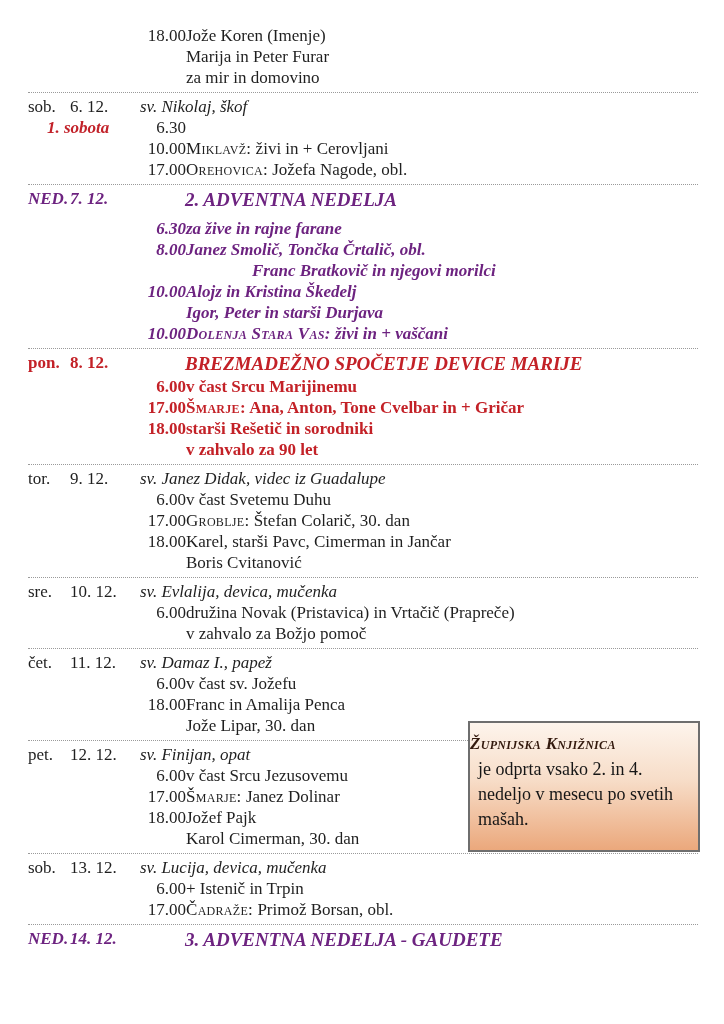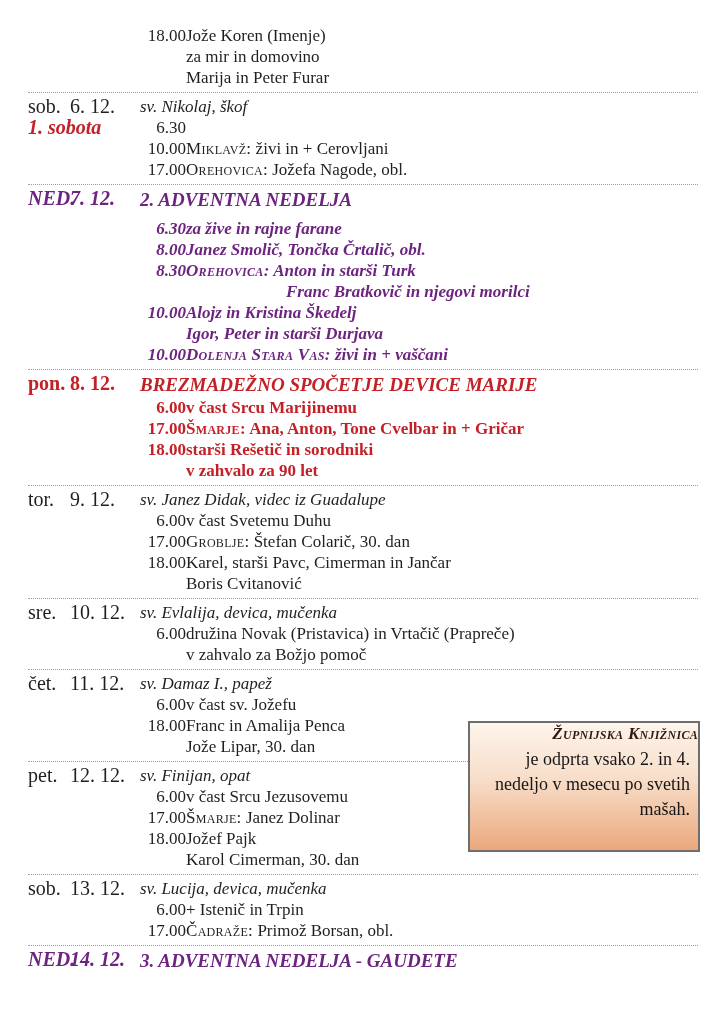--- a/index.html
+++ b/index.html
@@ -5,44 +5,44 @@
   html,body{margin:0;padding:0;background:#ffffff;}
   body{
     width:724px;height:1024px;overflow:hidden;
     font-family:"Liberation Serif", serif;
     color:#1f1f1f;
   }
   .page{position:relative;width:724px;height:1024px;}
   .schedule{position:absolute;top:22px;left:28px;width:670px;}
   .sec{display:flex;padding:3px 0 4px 0;border-top:1px dotted #9a9a9a;}
   .sec.first{border-top:none;}
-  .sec-left{width:112px;flex-shrink:0;font-size:20px;line-height:21px;}
+  .sec-left{width:112px;flex-shrink:0;font-size:17px;line-height:21px;}
   .day{display:inline-block;width:42px;}
-  .note{color:#c2222a;font-weight:bold;font-style:italic;}
+  .note{color:#c2222a;font-weight:bold;font-style:italic;margin-left:19px;}
   .sec-content{flex:1;font-size:17px;line-height:21px;}
   .title{font-style:italic;}
-  .title.solemn{font-weight:bold;font-size:19px;line-height:24px;}
+  .title.solemn{font-weight:bold;font-size:19px;line-height:24px;margin-left:45px;}
   .sec.c-purple .title.solemn{margin-bottom:6px;}
   .line{display:flex;}
   .time{width:46px;text-align:right;flex-shrink:0;}
   .txtwrap{}
-  .ind2 .txtwrap{margin-left:100px;}
+  .ind2 .txtwrap{margin-left:66px;}
   .loc{font-variant:small-caps;letter-spacing:.3px;}
   
   .c-black{color:#1f1f1f;}
   .c-purple{color:#6d2380;font-weight:bold;font-style:italic;}
   .c-red{color:#c32127;font-weight:bold;}
   .c-red .title{font-style:italic;}
   
   .libbox{
     position:absolute;left:468px;top:721px;width:232px;height:131px;
     border:2px solid #6e6e6e;box-sizing:border-box;
     background:linear-gradient(180deg,#fdf4ec 0%,#f8e0cc 40%,#eeb globalization 0%);
     background:linear-gradient(180deg,#fdf4ec 0%,#f7ddc8 45%,#eba87c 100%);
-    text-align:right;padding-top:0;
+    text-align:left;padding-top:10px;
   }
   .libbox-title{
     font-weight:bold;font-style:italic;font-variant:small-caps;
     font-size:17px;line-height:22px;color:#33190d;letter-spacing:.3px;
   }
   .libbox-text{
     font-size:18px;line-height:25px;color:#161616;
     width:212px;margin:2px auto 0 auto;
   }
 </style>
@@ -54,25 +54,25 @@
   <div class="schedule" id="schedule">
       <div class="sec c-black first">
         <div class="sec-left"></div>
         <div class="sec-content">
           <div class="line">
             <span class="time">18.00</span>
             <span class="txtwrap"><span class="txt">Jože Koren (Imenje)</span></span>
           </div>
           <div class="line">
             <span class="time">&nbsp;</span>
+            <span class="txtwrap"><span class="txt">Marija in Peter Furar</span></span>
+          </div>
+          <div class="line">
+            <span class="time">&nbsp;</span>
             <span class="txtwrap"><span class="txt">za mir in domovino</span></span>
-          </div>
-          <div class="line">
-            <span class="time">&nbsp;</span>
-            <span class="txtwrap"><span class="txt">Marija in Peter Furar</span></span>
           </div>
         </div>
       </div>
       <div class="sec c-black">
         <div class="sec-left">
           <div class="day-row"><span class="day">sob.</span><span class="date">6. 12.</span></div>
           <div class="note">1. sobota</div>
         </div>
         <div class="sec-content">
           <div class="title feast">sv. Nikolaj, škof</div>
@@ -95,24 +95,20 @@
         </div>
         <div class="sec-content">
           <div class="title solemn">2. ADVENTNA NEDELJA</div>
           <div class="line">
             <span class="time">6.30</span>
             <span class="txtwrap"><span class="txt">za žive in rajne farane</span></span>
           </div>
           <div class="line">
             <span class="time">8.00</span>
             <span class="txtwrap"><span class="txt">Janez Smolič, Tončka Črtalič, obl.</span></span>
-          </div>
-          <div class="line">
-            <span class="time">8.30</span>
-            <span class="txtwrap"><span class="loc">Orehovica:</span> <span class="txt">Anton in starši Turk</span></span>
           </div>
           <div class="line ind2">
             <span class="time">&nbsp;</span>
             <span class="txtwrap"><span class="txt">Franc Bratkovič in njegovi morilci</span></span>
           </div>
           <div class="line">
             <span class="time">10.00</span>
             <span class="txtwrap"><span class="txt">Alojz in Kristina Škedelj</span></span>
           </div>
           <div class="line">

